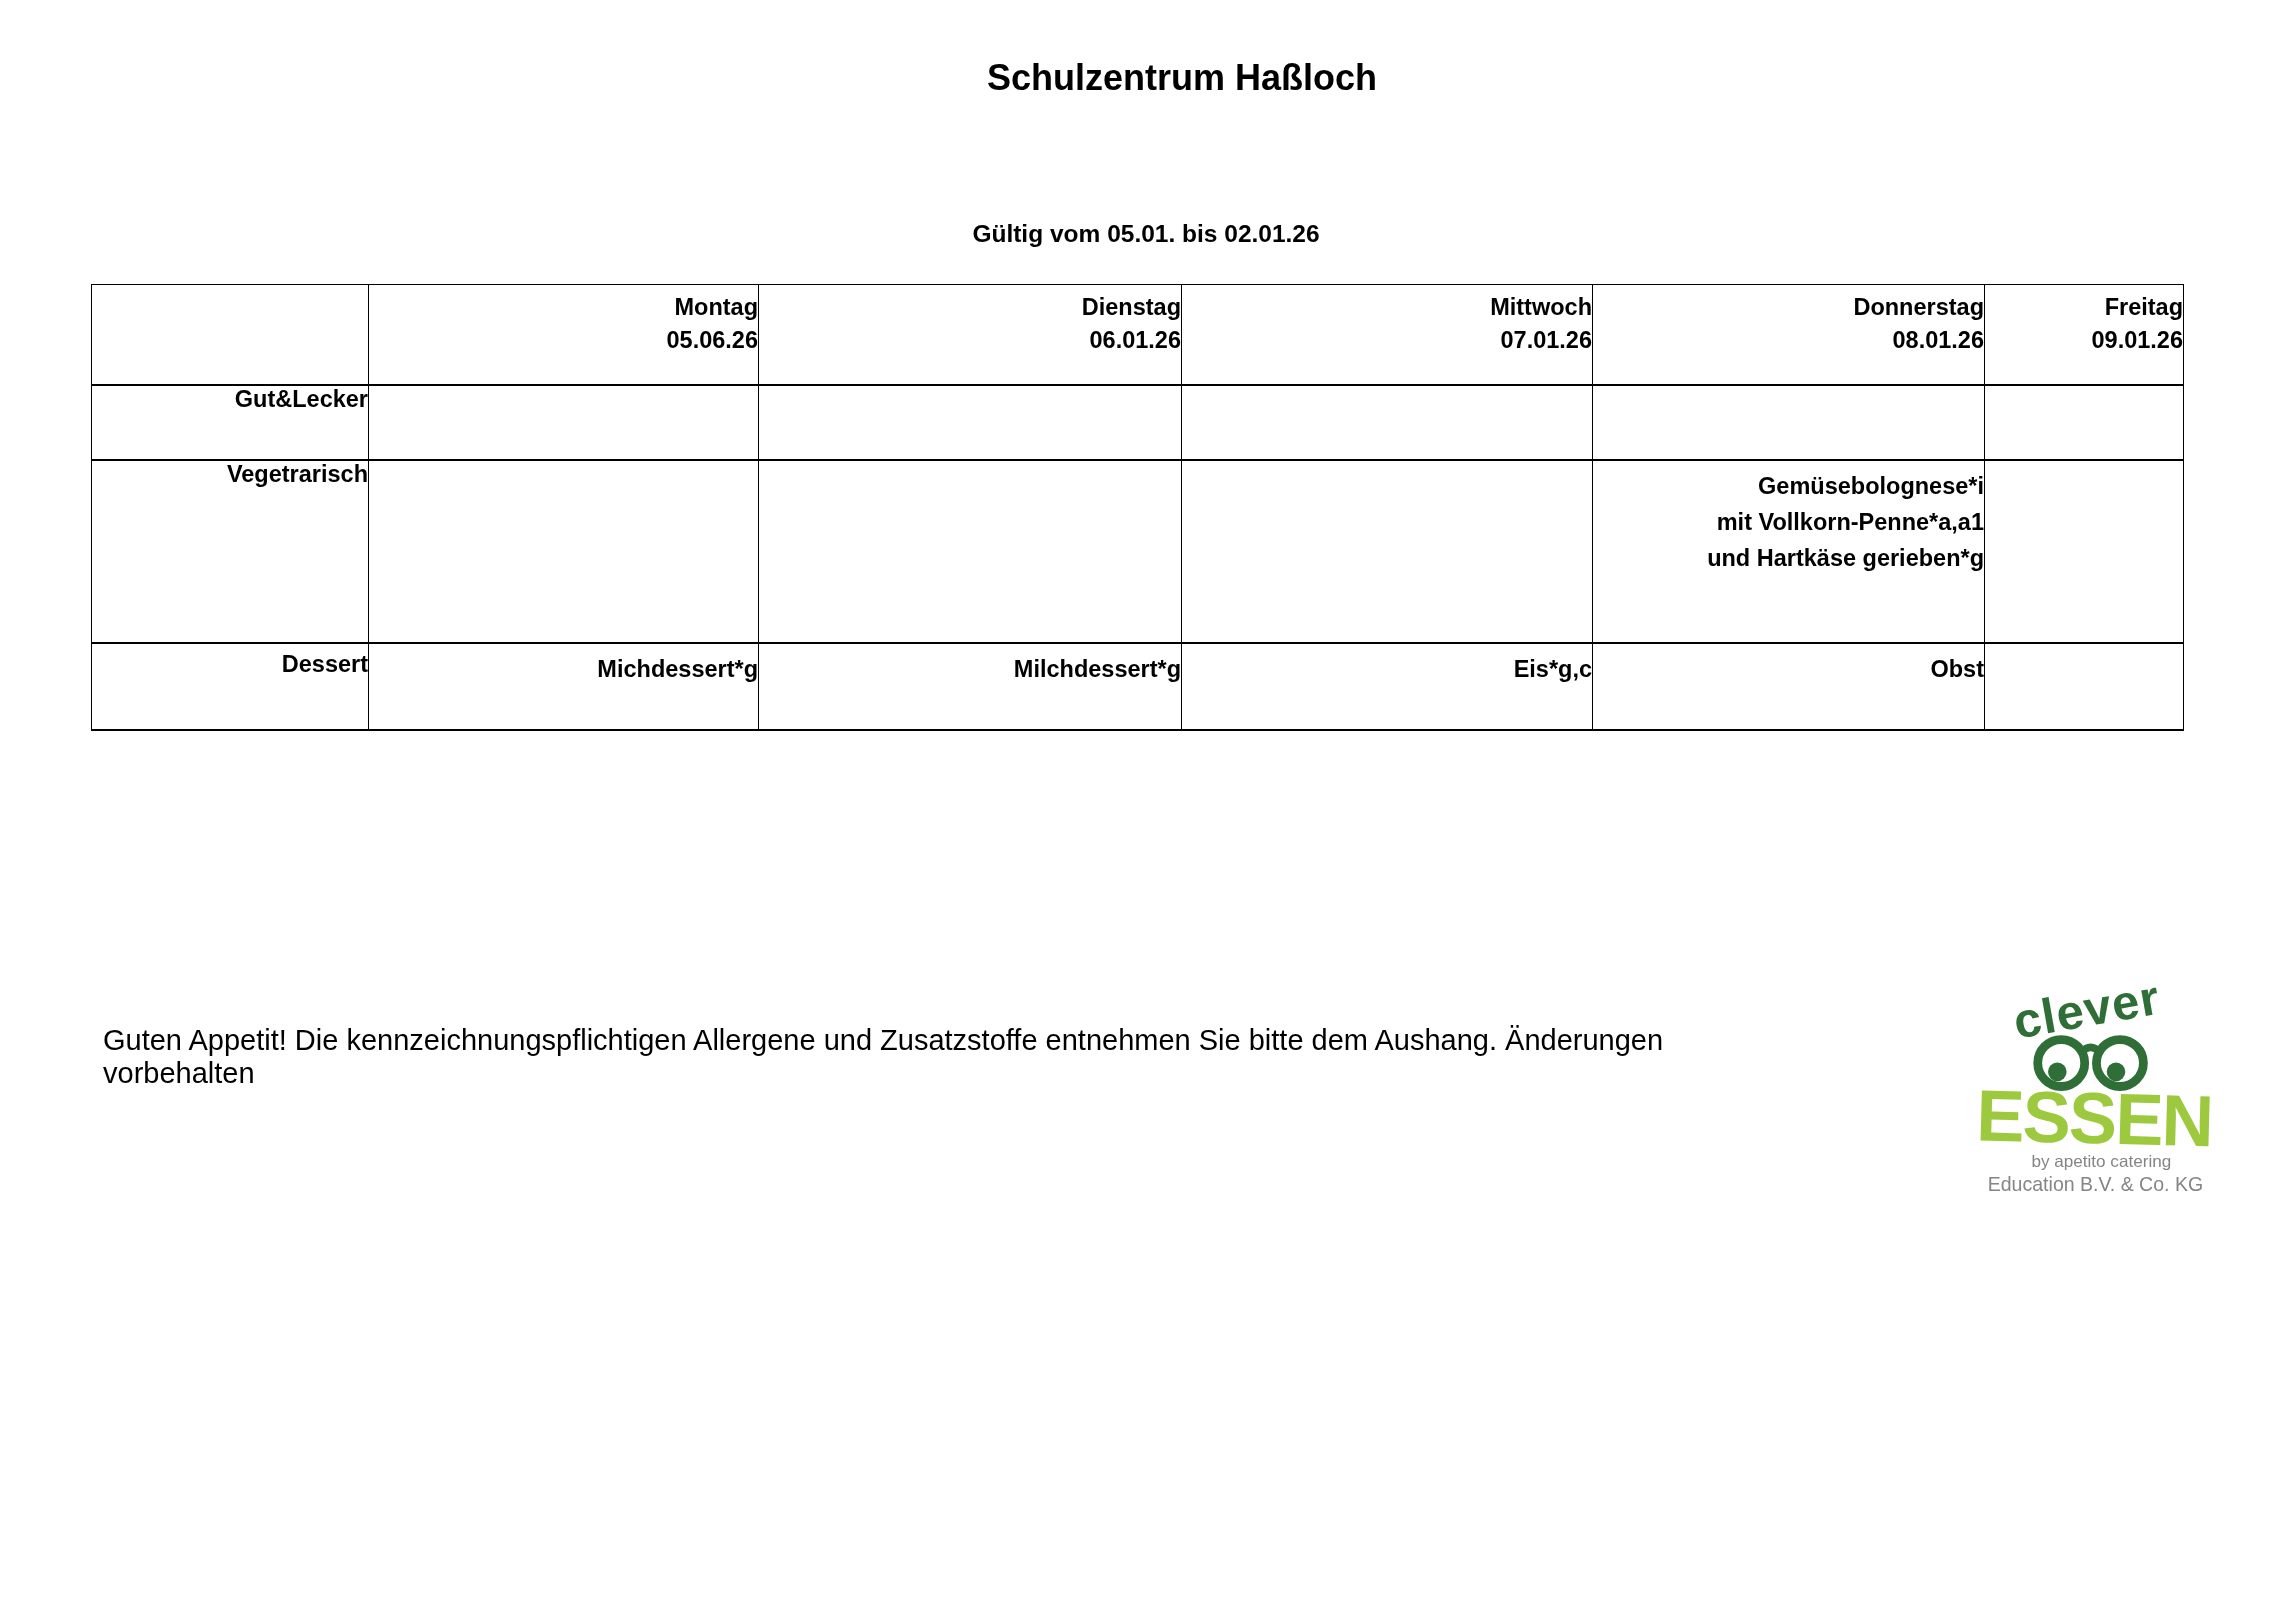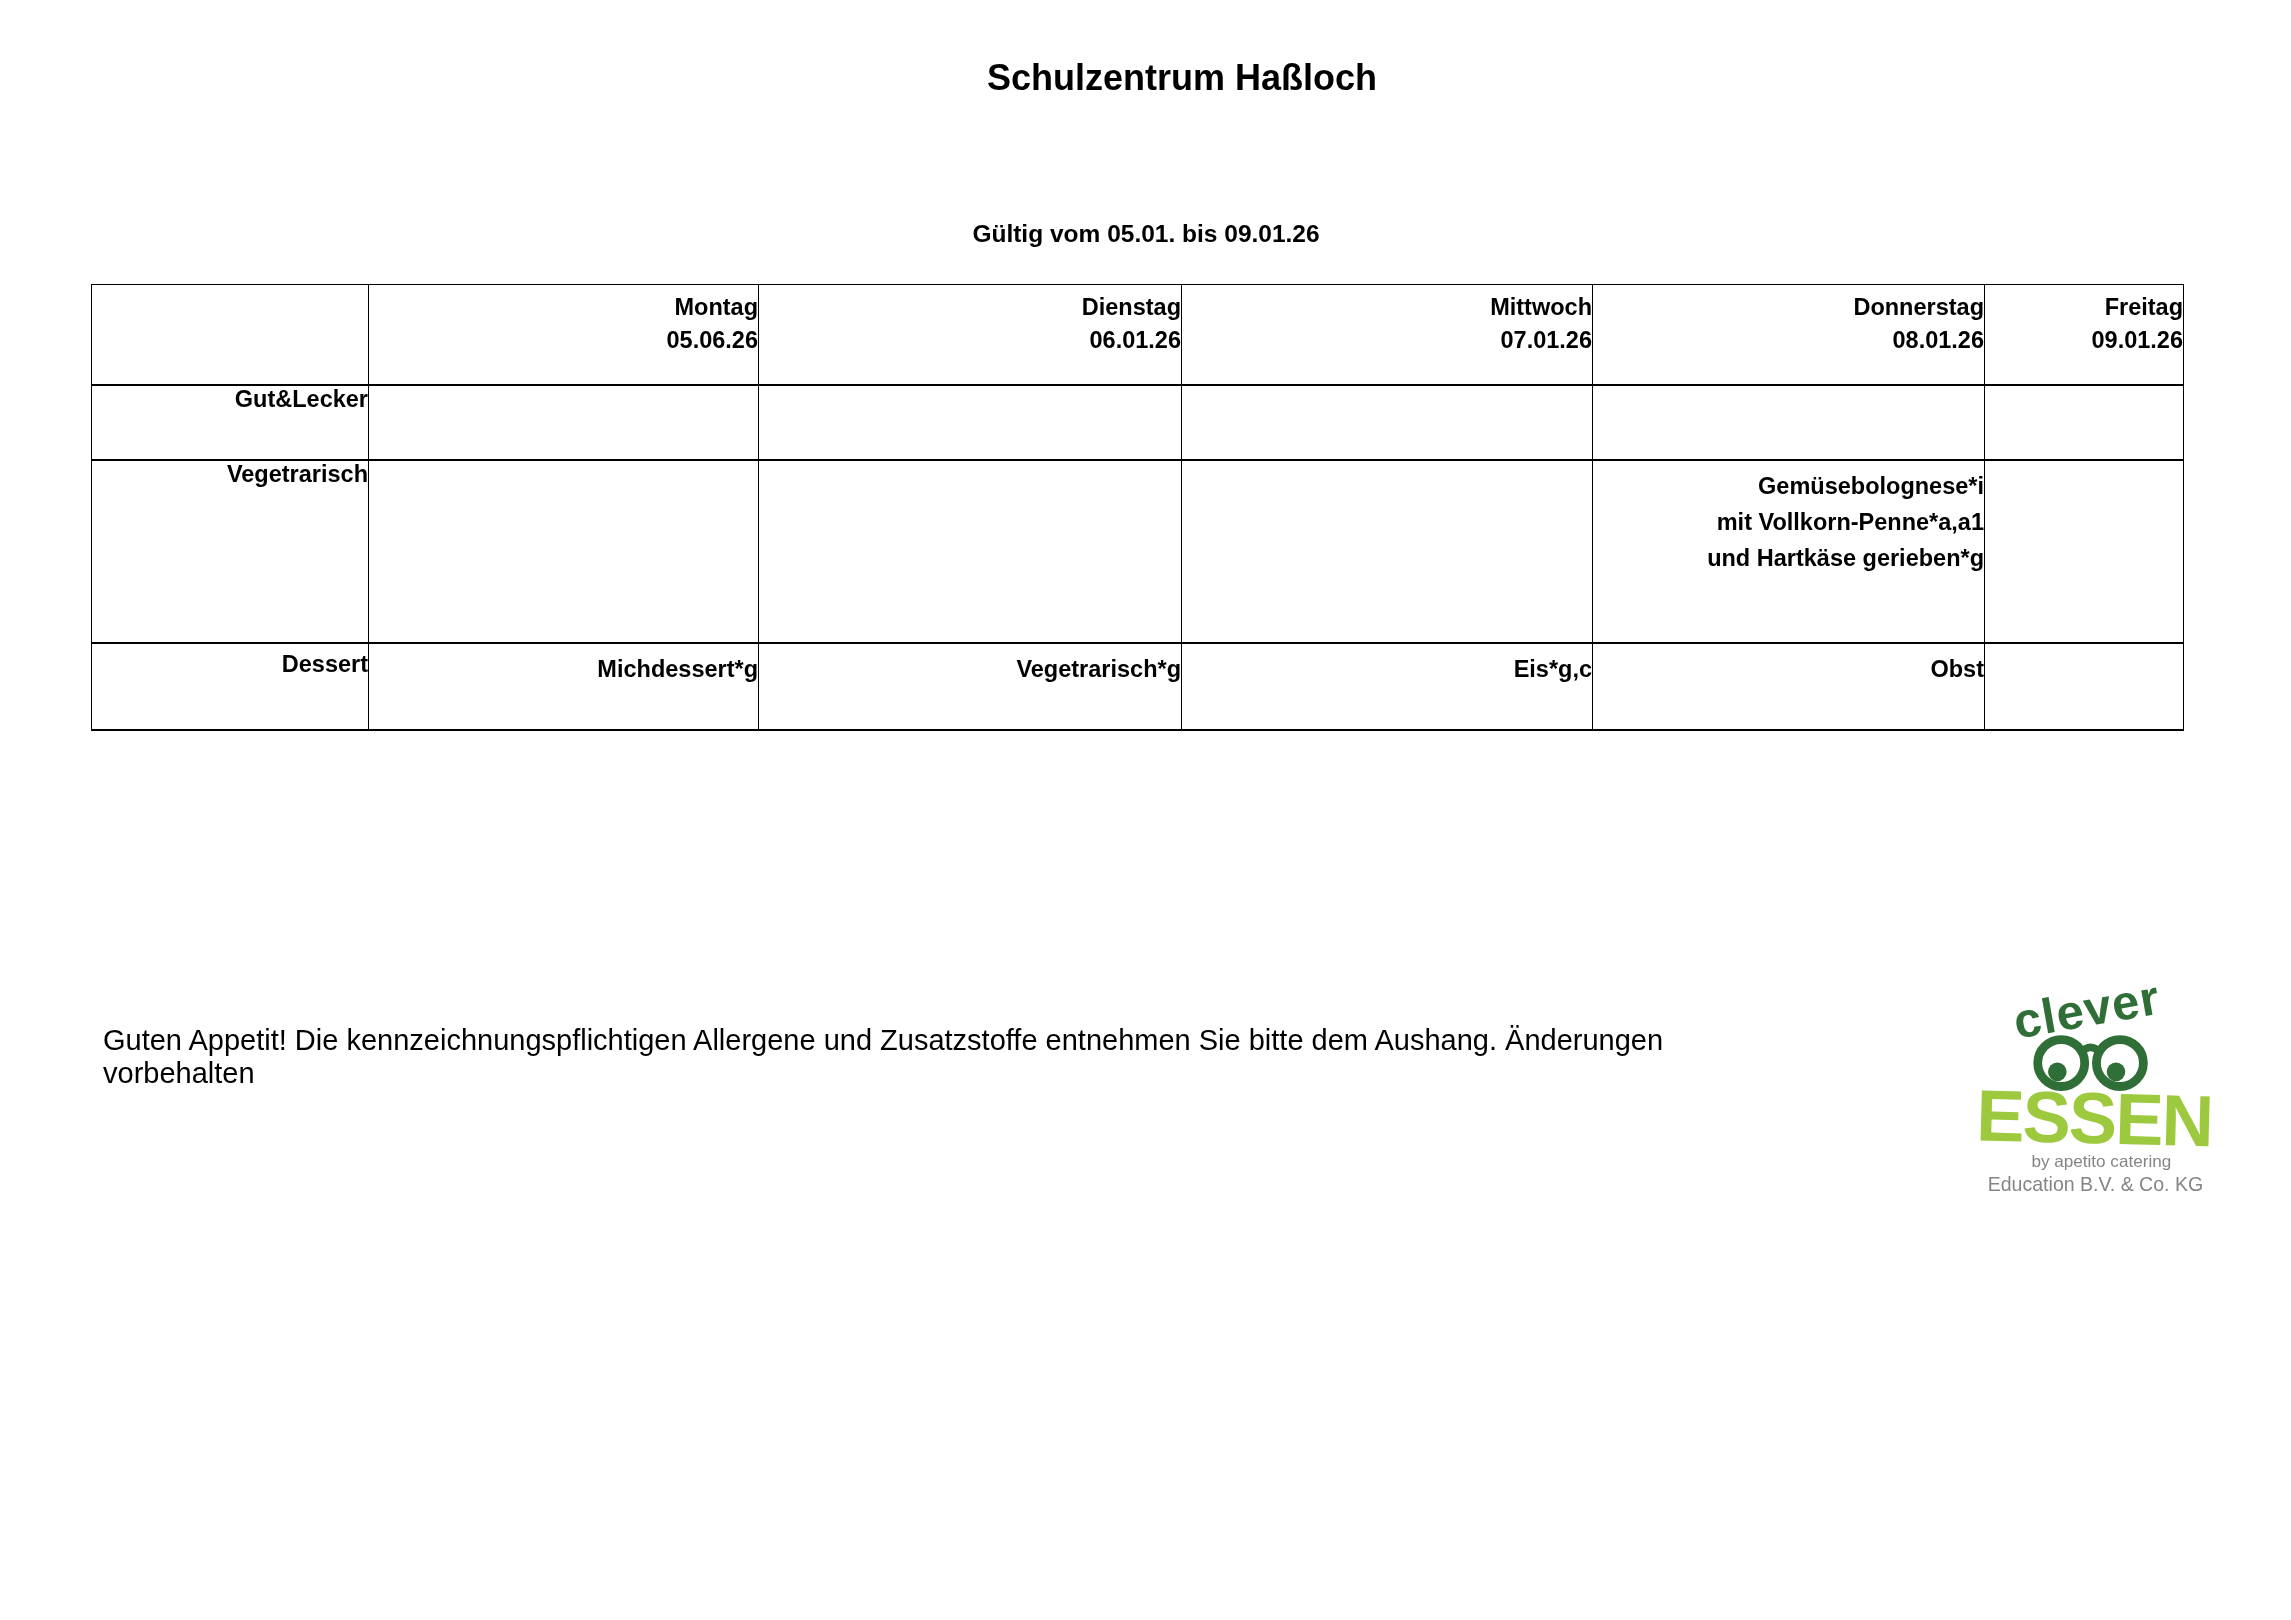--- a/index.html
+++ b/index.html
@@ -66,21 +66,21 @@
 
   .brand-logo {
     position: absolute; left: 1972px; top: 975px;
     width: 243px; height: 225px;
   }
 </style>
 </head>
 <body>
 
 <div class="doc-title">Schulzentrum Haßloch</div>
-<div class="doc-validity">Gültig vom 05.01. bis 09.01.26</div>
+<div class="doc-validity">Gültig vom 05.01. bis 02.01.26</div>
 
 <table class="menu">
   <colgroup>
     <col style="width:277px">
     <col style="width:390px">
     <col style="width:423px">
     <col style="width:411px">
     <col style="width:392px">
     <col style="width:199px">
   </colgroup>
@@ -124,21 +124,21 @@
       <td class="food"></td>
       <td class="food"></td>
       <td class="food">Gemüsebolognese*i
 mit Vollkorn-Penne*a,a1
 und Hartkäse gerieben*g</td>
       <td class="food"></td>
     </tr>
     <tr class="r-dess">
       <th class="rowlabel v-top" style="font-size:23.5px">Dessert</th>
       <td class="food">Michdessert*g</td>
-      <td class="food">Vegetrarisch*g</td>
+      <td class="food">Milchdessert*g</td>
       <td class="food">Eis*g,c</td>
       <td class="food">Obst</td>
       <td class="food"></td>
     </tr>
   </tbody>
 </table>
 
 <div class="footer-note">Guten Appetit! Die kennzeichnungspflichtigen Allergene und Zusatzstoffe entnehmen Sie bitte dem Aushang. Änderungen vorbehalten</div>
 
 <svg class="brand-logo" viewBox="0 0 248 230" aria-hidden="true">

